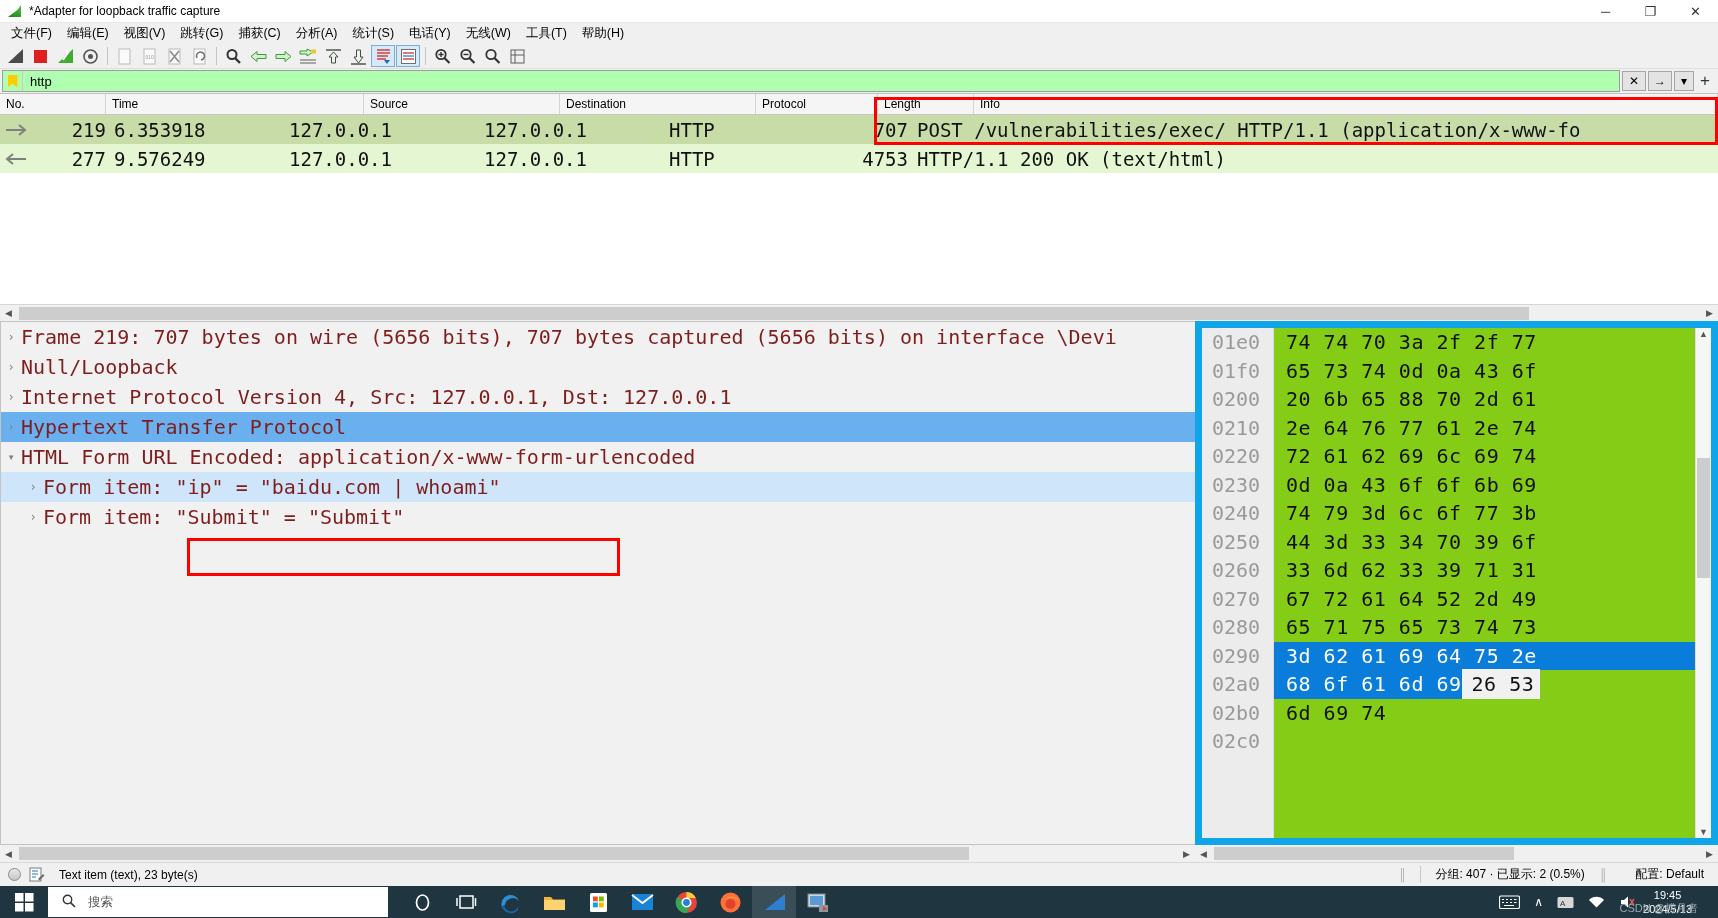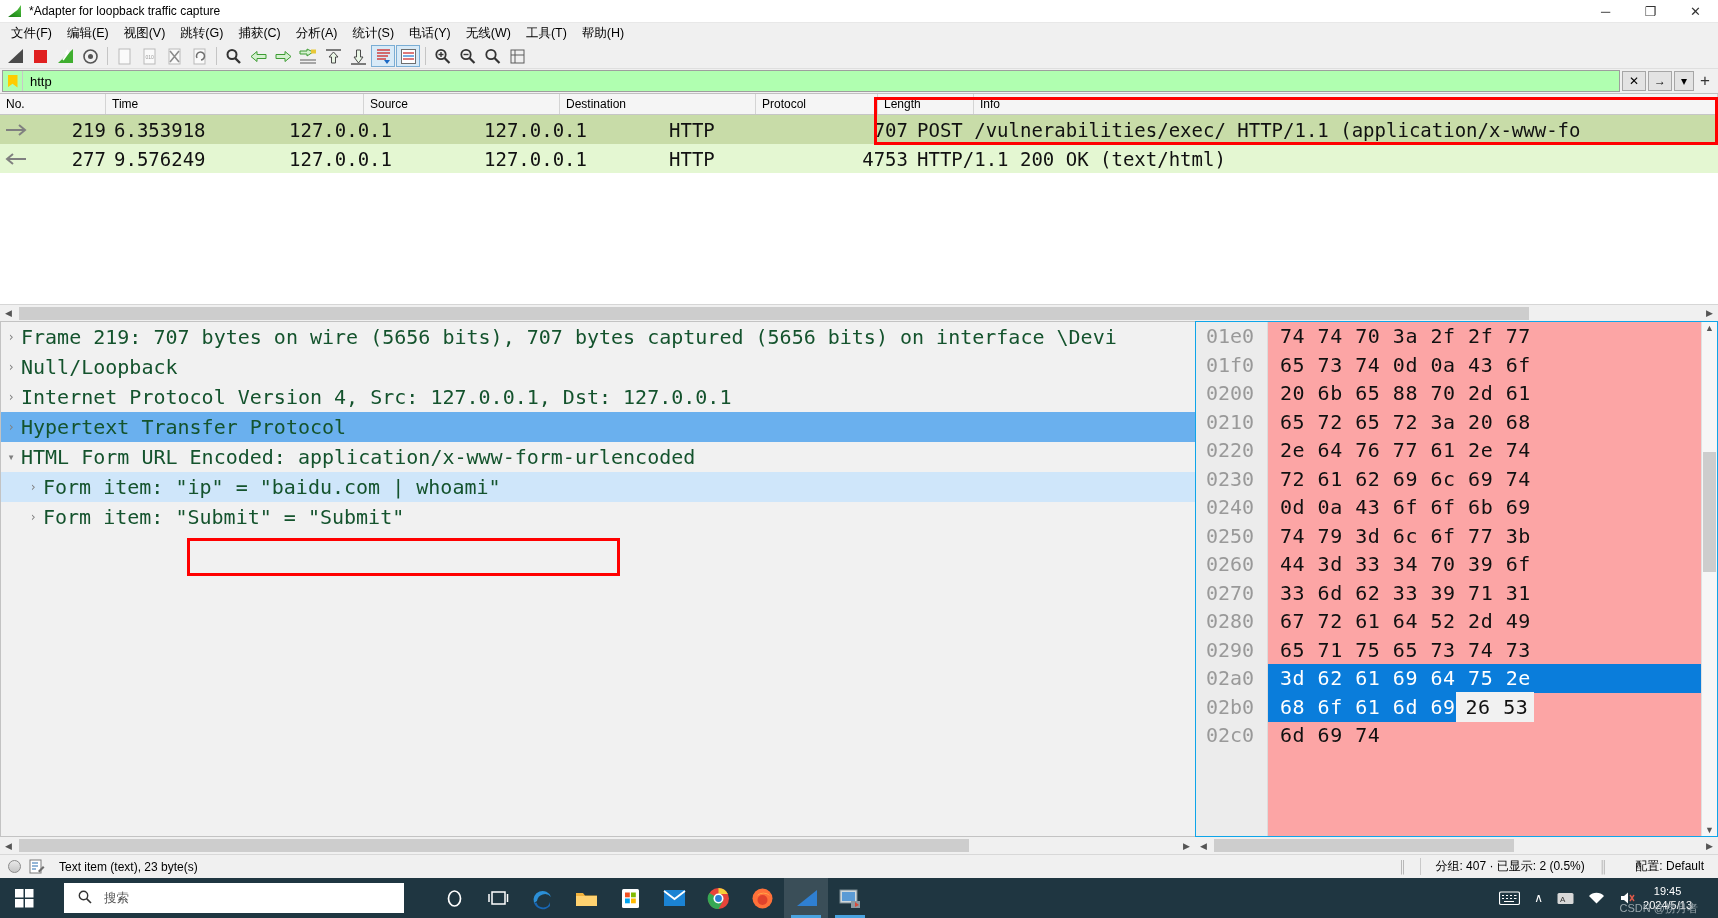--- a/index.html
+++ b/index.html
@@ -87,31 +87,31 @@
               font-size: 9px; color: #555; }
   .hs-track { flex: 1; height: 15px; background: #f0f0f0; position: relative; }
   .hs-thumb { position: absolute; left: 0; top: 1px; height: 13px; background: #cdcdcd; }
 
   
   .middle { flex: 1; display: flex; min-height: 0; background: #f0f0f0; }
   .detail-pane { width: 1195px; display: flex; flex-direction: column; flex: none; }
   .detail-body { flex: 1; background: #f1f1f1; border: 1px solid #c3c3c3; border-right: none;
                  overflow: hidden; position: relative; }
   .drow { height: 30px; display: flex; align-items: center; font-size: 20px;
-          font-family: "DejaVu Sans Mono", monospace; color: #14532d; white-space: nowrap; }
+          font-family: "DejaVu Sans Mono", monospace; color: #7f1d1d; white-space: nowrap; }
   .drow.sel-blue { background: #6ab0ee; }
   .drow.sel-light { background: #cfe6fa; }
   .dtri { width: 20px; text-align: center; font-size: 12px; color: #808080; flex: none; }
   .dtri.open::before { content: "\25BE"; }
   .dtri.closed::before { content: "\203A"; }
   .dindent { width: 22px; flex: none; }
   .detail-hscroll { height: 17px; background: #f0f0f0; display: flex; align-items: center; flex: none; }
 
   .hex-pane { flex: 1; display: flex; flex-direction: column; min-width: 0; }
-  .hex-body { flex: 1; background: #fca5a5; border: 1px solid #0ea5e9; overflow: hidden;
+  .hex-body { flex: 1; background: #84cc16; border: 7px solid #0ea5e9; overflow: hidden;
               display: flex; position: relative; }
   .hex-offsets { width: 72px; background: #ececec; flex: none; border-right: 1px solid #dcdcdc; }
   .hex-bytes { flex: 1; position: relative; }
   .hrow { height: 28.5px; display: flex; align-items: center; font-size: 20px;
           font-family: "DejaVu Sans Mono", monospace; white-space: nowrap; }
   .hoff { color: #999; padding-left: 10px; }
   .hbytes { padding-left: 12px; color: #111; letter-spacing: 0.5px; }
   .hrow.hsel .hbytes { color: #fff; }
   .hbytes .part-sel { background: #0a7ddb; color: #fff; padding: 3px 0; }
   .hbytes .part-plain { background: #f1f1f1; color: #111; padding: 3px 0; }
@@ -124,22 +124,22 @@
   .statusbar { height: 24px; background: #f0f0f0; display: flex; align-items: center;
                border-top: 1px solid #d8d8d8; flex: none; font-size: 12px; color: #000; }
   .sb-circle { width: 13px; height: 13px; border-radius: 50%; border: 1px solid #8a8a8a;
                background: linear-gradient(#e8e8e8,#c5c5c5); margin-left: 8px; }
   .sb-note { width: 16px; height: 15px; margin-left: 8px; position: relative; }
   .sb-text { margin-left: 14px; }
   .sb-sep { margin-left: auto; color: #b0b0b0; }
   .sb-pill { padding: 0 14px; color: #000; border-left: 1px solid #c9c9c9; margin-left: 14px; }
 
   
-  .taskbar { height: 40px; background: #1f3641; display: flex; align-items: center; flex: none;
-             position: relative; gap: 16px; }
+  .taskbar { height: 32px; background: #1f3641; display: flex; align-items: center; flex: none;
+             position: relative; }
   .tb-start { width: 48px; height: 40px; display: flex; align-items: center; justify-content: center; }
   .tb-search { width: 340px; height: 30px; background: #ffffff; display: flex; align-items: center;
                margin-left: 0px; }
   .tb-search .sicon { margin-left: 14px; color: #333; font-size: 14px; }
   .tb-search .stext { margin-left: 12px; font-size: 12.5px; color: #555; }
   .tb-icons { display: flex; align-items: center; margin-left: 12px; }
   .ticon { width: 44px; height: 40px; display: flex; align-items: center; justify-content: center;
            position: relative; }
   .ticon.active { background: rgba(255,255,255,0.12); }
   .ticon .underline { position: absolute; bottom: 0; left: 7px; right: 7px; height: 3px; background: #4aa3e0; }
@@ -469,23 +469,20 @@
           <div class="hrow">
               <span class="hbytes">74 74 70 3a 2f 2f 77</span>
             </div>
           <div class="hrow">
               <span class="hbytes">65 73 74 0d 0a 43 6f</span>
             </div>
           <div class="hrow">
               <span class="hbytes">20 6b 65 88 70 2d 61</span>
             </div>
           <div class="hrow">
-              <span class="hbytes">65 72 65 72 3a 20 68</span>
-            </div>
-          <div class="hrow">
               <span class="hbytes">2e 64 76 77 61 2e 74</span>
             </div>
           <div class="hrow">
               <span class="hbytes">72 61 62 69 6c 69 74</span>
             </div>
           <div class="hrow">
               <span class="hbytes">0d 0a 43 6f 6f 6b 69</span>
             </div>
           <div class="hrow">
               <span class="hbytes">74 79 3d 6c 6f 77 3b</span>

